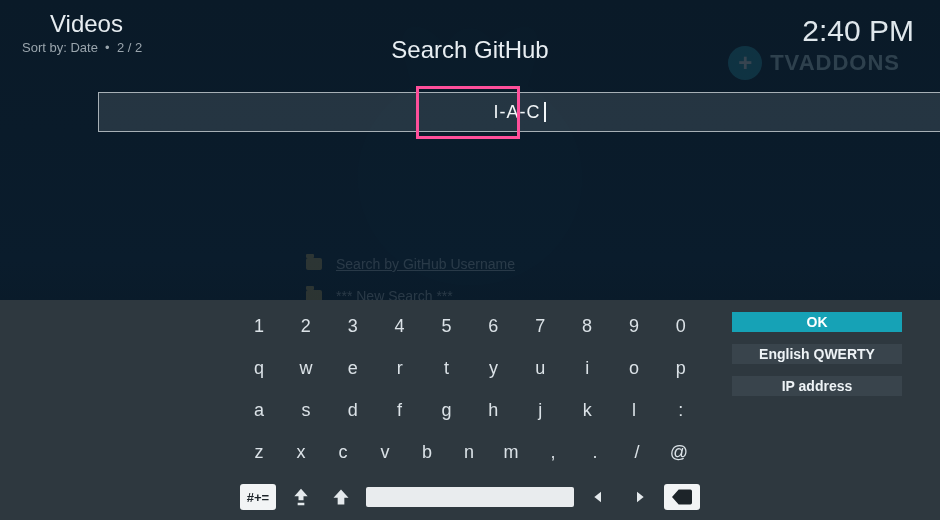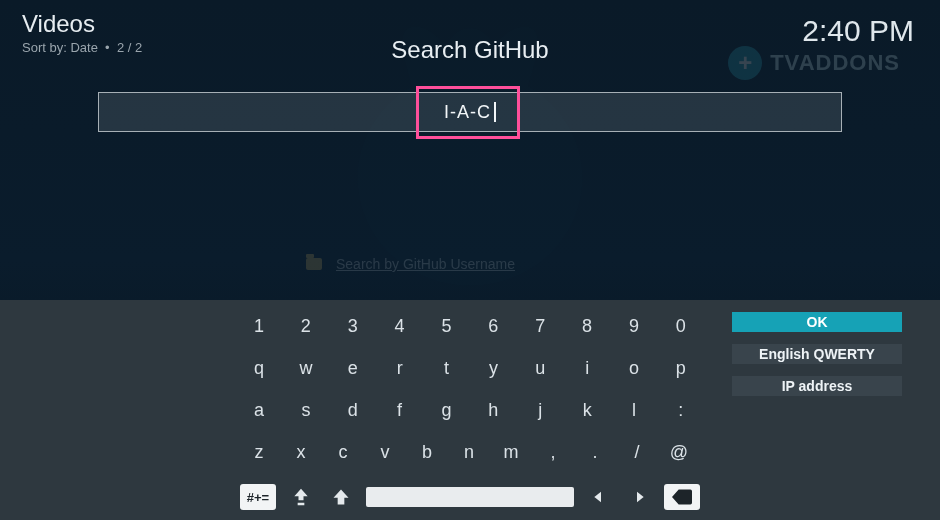--- a/index.html
+++ b/index.html
@@ -22,29 +22,29 @@
     opacity: 0.18; pointer-events: none;
   }
   .bg-brand .plus {
     width: 34px; height: 34px; border-radius: 50%;
     background: #2aa0b5; display: flex; align-items: center; justify-content: center;
     color: #fff; font-size: 24px; font-weight: 700;
   }
   .bg-brand .txt { font-size: 22px; font-weight: 700; letter-spacing: 1px; color: #cfeaf0; }
   
   .hdr { position: absolute; top: 10px; left: 22px; }
-  .hdr-title { font-size: 24px; color: #e7edf1; font-weight: 400; }
+  .hdr-title { font-size: 24px; color: #e7edf1; font-weight: 400; margin-left: 28px; }
   .hdr-sub { font-size: 13px; color: #9aa5ad; margin-top: 2px; }
   .clock { position: absolute; top: 14px; right: 26px; font-size: 30px; color: #dfe7ec; font-weight: 300; }
   .dialog-title {
     position: absolute; top: 36px; left: 0; right: 0;
     text-align: center; font-size: 24px; color: #e8eef2; font-weight: 400;
   }
   .search-wrap {
-    position: absolute; top: 92px; left: 98px; width: 744px; height: 40px;
+    position: absolute; top: 92px; left: 98px; width: 843px; height: 40px;
     border: 1px solid #a7b0b6;
     background: rgba(120,130,138,0.25);
     display: flex; align-items: center; justify-content: center;
   }
   .search-value { font-size: 18px; color: #f2f6f8; letter-spacing: 1px; }
   .cursor {
     display: inline-block; width: 2px; height: 20px; background: #f2f6f8;
     margin-left: 3px; vertical-align: -3px;
     animation: blink 1s steps(1) infinite;
   }
@@ -136,20 +136,24 @@
     <span class="search-value">I-A-C</span>
       <span class="cursor"></span>
   </div>
 
   <div class="highlight-box"></div>
 
   <div class="bg-menu">
     <div class="row">
         <span class="folder"></span>
         <span>Search by GitHub Username</span>
+      </div>
+    <div class="row">
+        <span class="folder"></span>
+        <span>*** New Search ***</span>
       </div>
   </div>
 
   <div class="kbd-panel">
     <div class="kbd-grid">
       <div class="krow">
         <div class="key">1</div>
         <div class="key">2</div>
         <div class="key">3</div>
         <div class="key">4</div>

